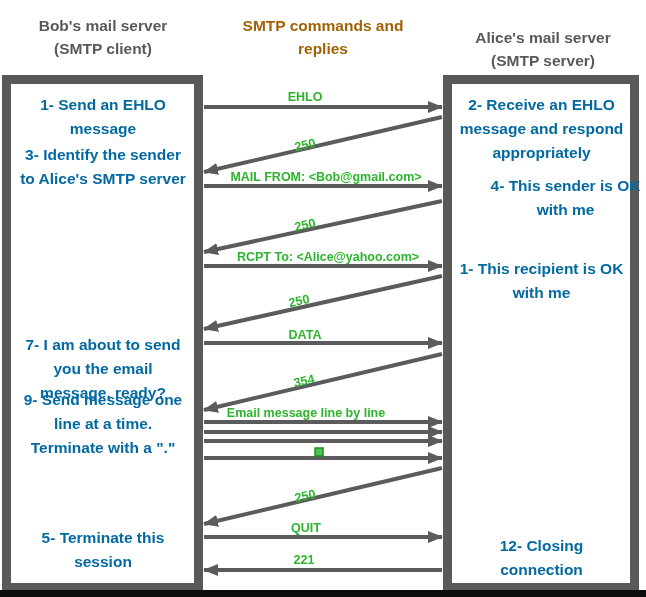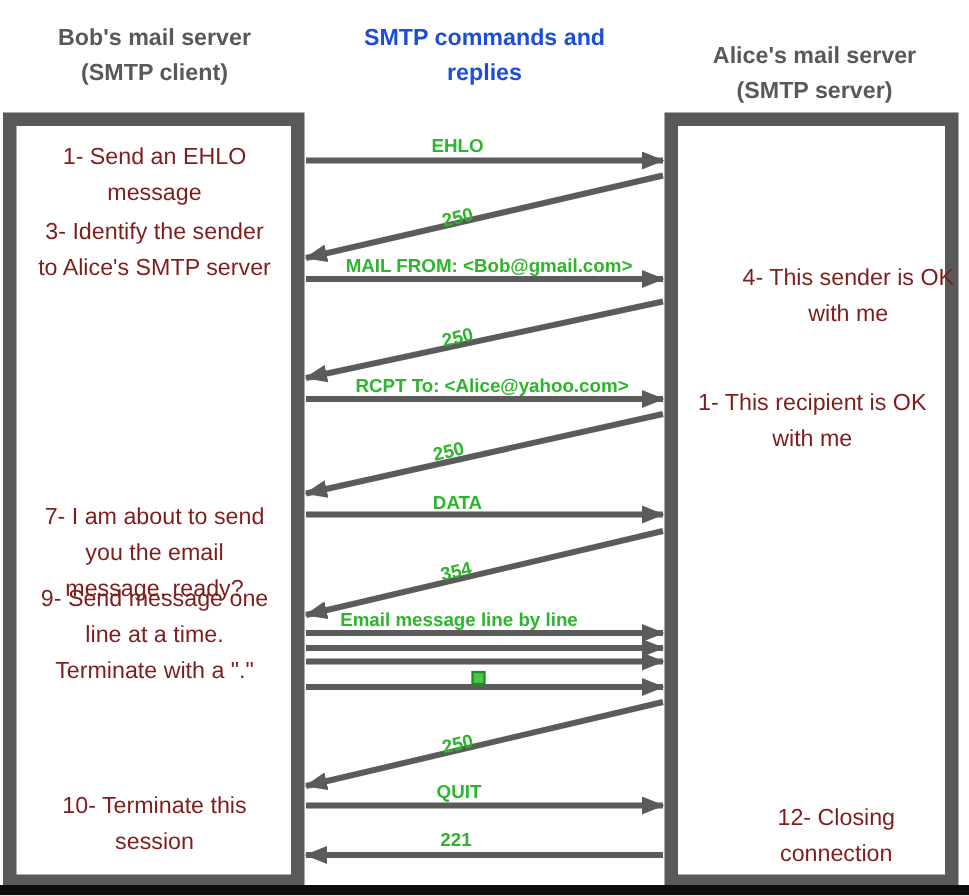--- a/index.html
+++ b/index.html
@@ -6,38 +6,38 @@
   #canvas {
     position:relative; width:646px; height:597px; overflow:hidden;
     background:#ffffff; font-family:"Liberation Sans", sans-serif;
   }
   .hdr {
     position:absolute; top:14px; text-align:center; font-weight:bold;
     font-size:15.5px; line-height:23px; white-space:pre-line; color:#595959;
     z-index:3;
   }
   .hdr.client { left:0px;  width:206px; }
-  .hdr.middle { left:203px; width:240px; color:#1d4ed8; }
+  .hdr.middle { left:203px; width:240px; color:#a16207; }
   .hdr.server { left:440px; width:206px;margin-top:12px; }
   .box {
     position:absolute; top:75px; height:517px; background:#ffffff;
     border:9px solid #595959; box-sizing:border-box; z-index:2;
   }
   .box.client { left:2px;   width:201px; }
   .box.server { left:443px; width:196px; }
   .step {
-    position:absolute; z-index:3; text-align:center; font-weight:normal;
-    color:#7f1d1d; font-size:15.5px; line-height:24px; white-space:pre-line;
+    position:absolute; z-index:3; text-align:center; font-weight:bold;
+    color:#0369a1; font-size:15.5px; line-height:24px; white-space:pre-line;
   }
   .step.c { left:11px;  width:184px; }
   .step.s { left:452px; width:179px; }
   #c1 { top:93px;  } #c2 { top:143px; } #c3 { top:222px; }
   #c4 { top:319px;margin-top:14px; } #c5 { top:388px; } #c6 { top:526px; }
   #s1 { top:93px;  } #s2 { top:174px;margin-left:24px; } #s3 { top:257px; }
-  #s4 { top:329px; } #s5 { top:424px; } #s6 { top:534px;margin-left:16px; }
+  #s4 { top:329px; } #s5 { top:424px; } #s6 { top:534px; }
   #arrows { position:absolute; left:0; top:0; z-index:1; }
   #arrows text {
     font-family:"Liberation Sans", sans-serif; font-weight:bold;
     font-size:12.5px; fill:#2eb42e;
   }
   .bottom-bar {
     position:absolute; left:0; top:590px; width:646px; height:7px;
     background:#0d0d0d; z-index:4;
   }
 </style>
@@ -59,23 +59,26 @@
   <div class="step c" id="c1">1- Send an EHLO
 message</div>
   <div class="step c" id="c2">3- Identify the sender
 to Alice's SMTP server</div>
   <div class="step c" id="c4">7- I am about to send
 you the email
 message, ready?</div>
   <div class="step c" id="c5">9- Send message one
 line at a time.
 Terminate with a "."</div>
-  <div class="step c" id="c6">10- Terminate this
+  <div class="step c" id="c6">5- Terminate this
 session</div>
 
+  <div class="step s" id="s1">2- Receive an EHLO
+message and respond
+appropriately</div>
   <div class="step s" id="s2">4- This sender is OK
 with me</div>
   <div class="step s" id="s3">1- This recipient is OK
 with me</div>
   <div class="step s" id="s6">12-  Closing
 connection</div>
 
   <svg id="arrows" width="646" height="597">
     <defs>
       <marker id="ah" markerWidth="15" markerHeight="12" refX="14" refY="6" orient="auto" markerUnits="userSpaceOnUse">

